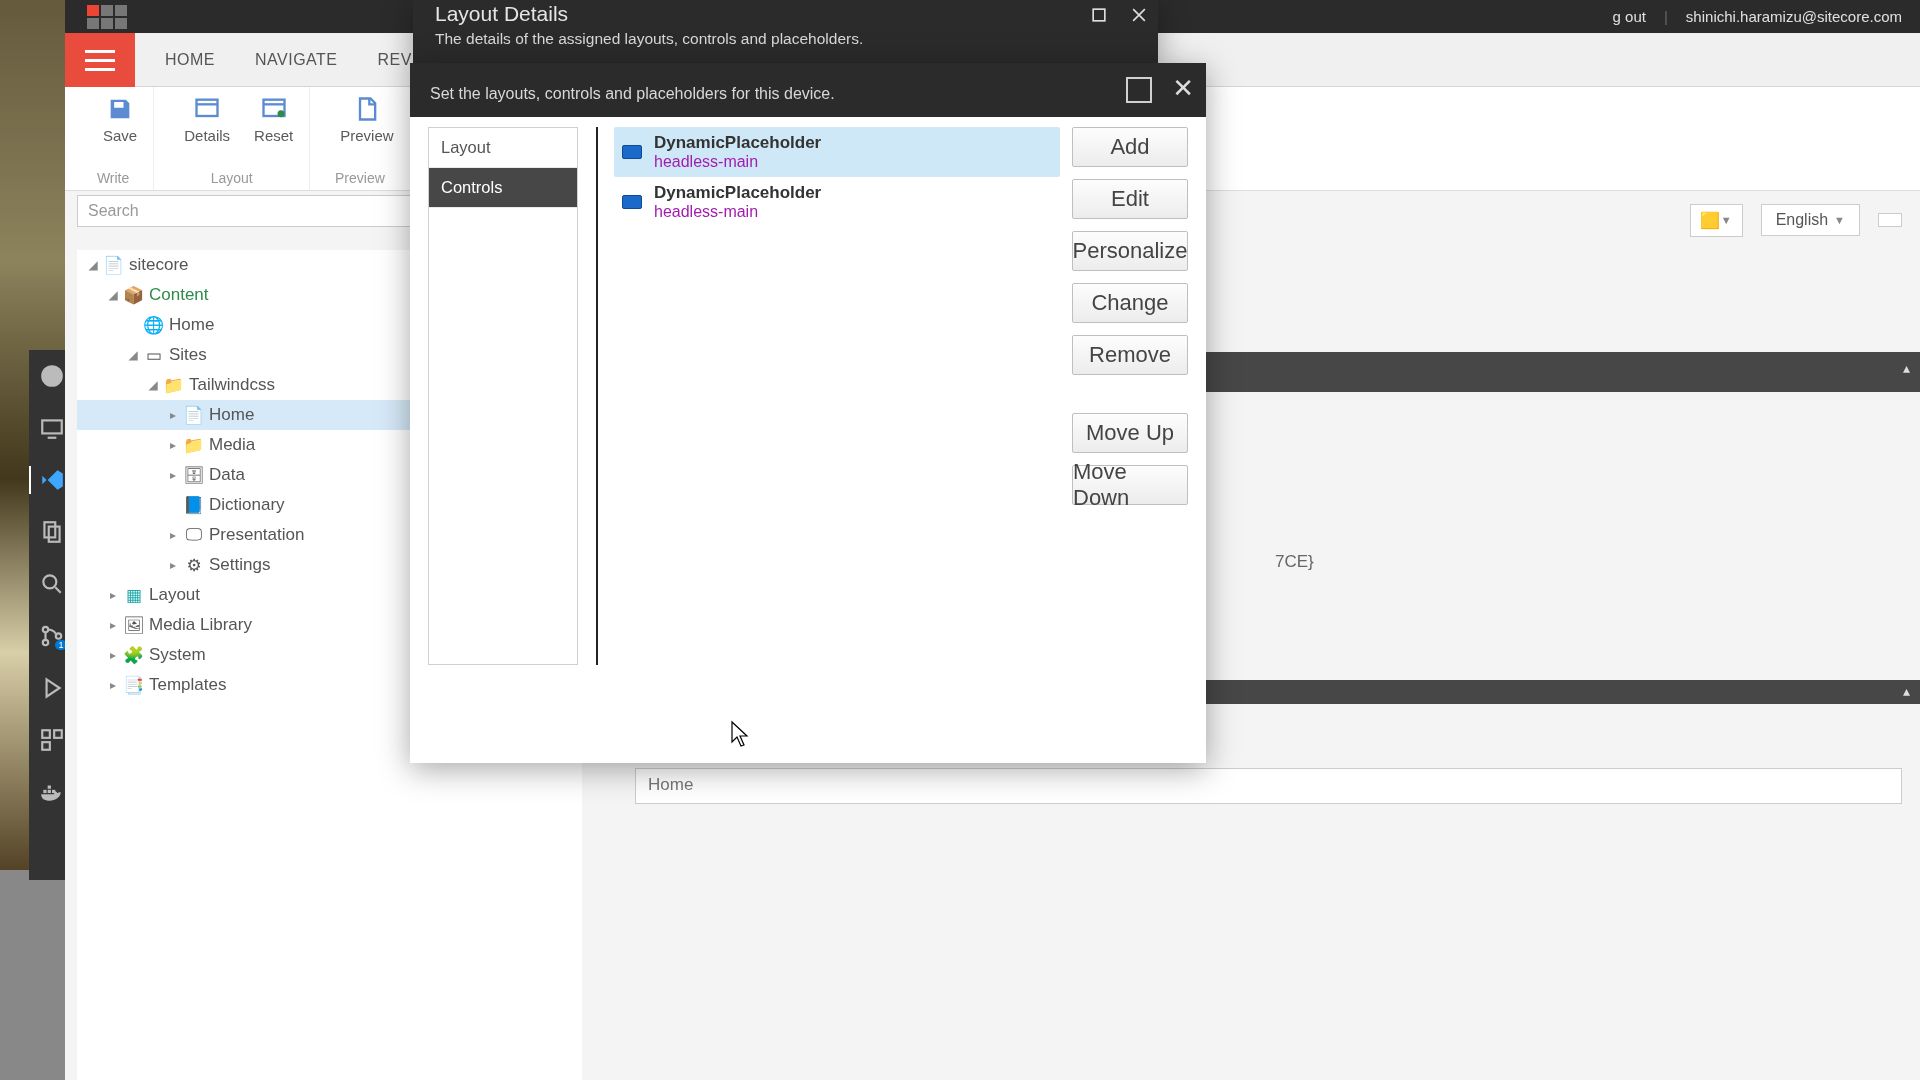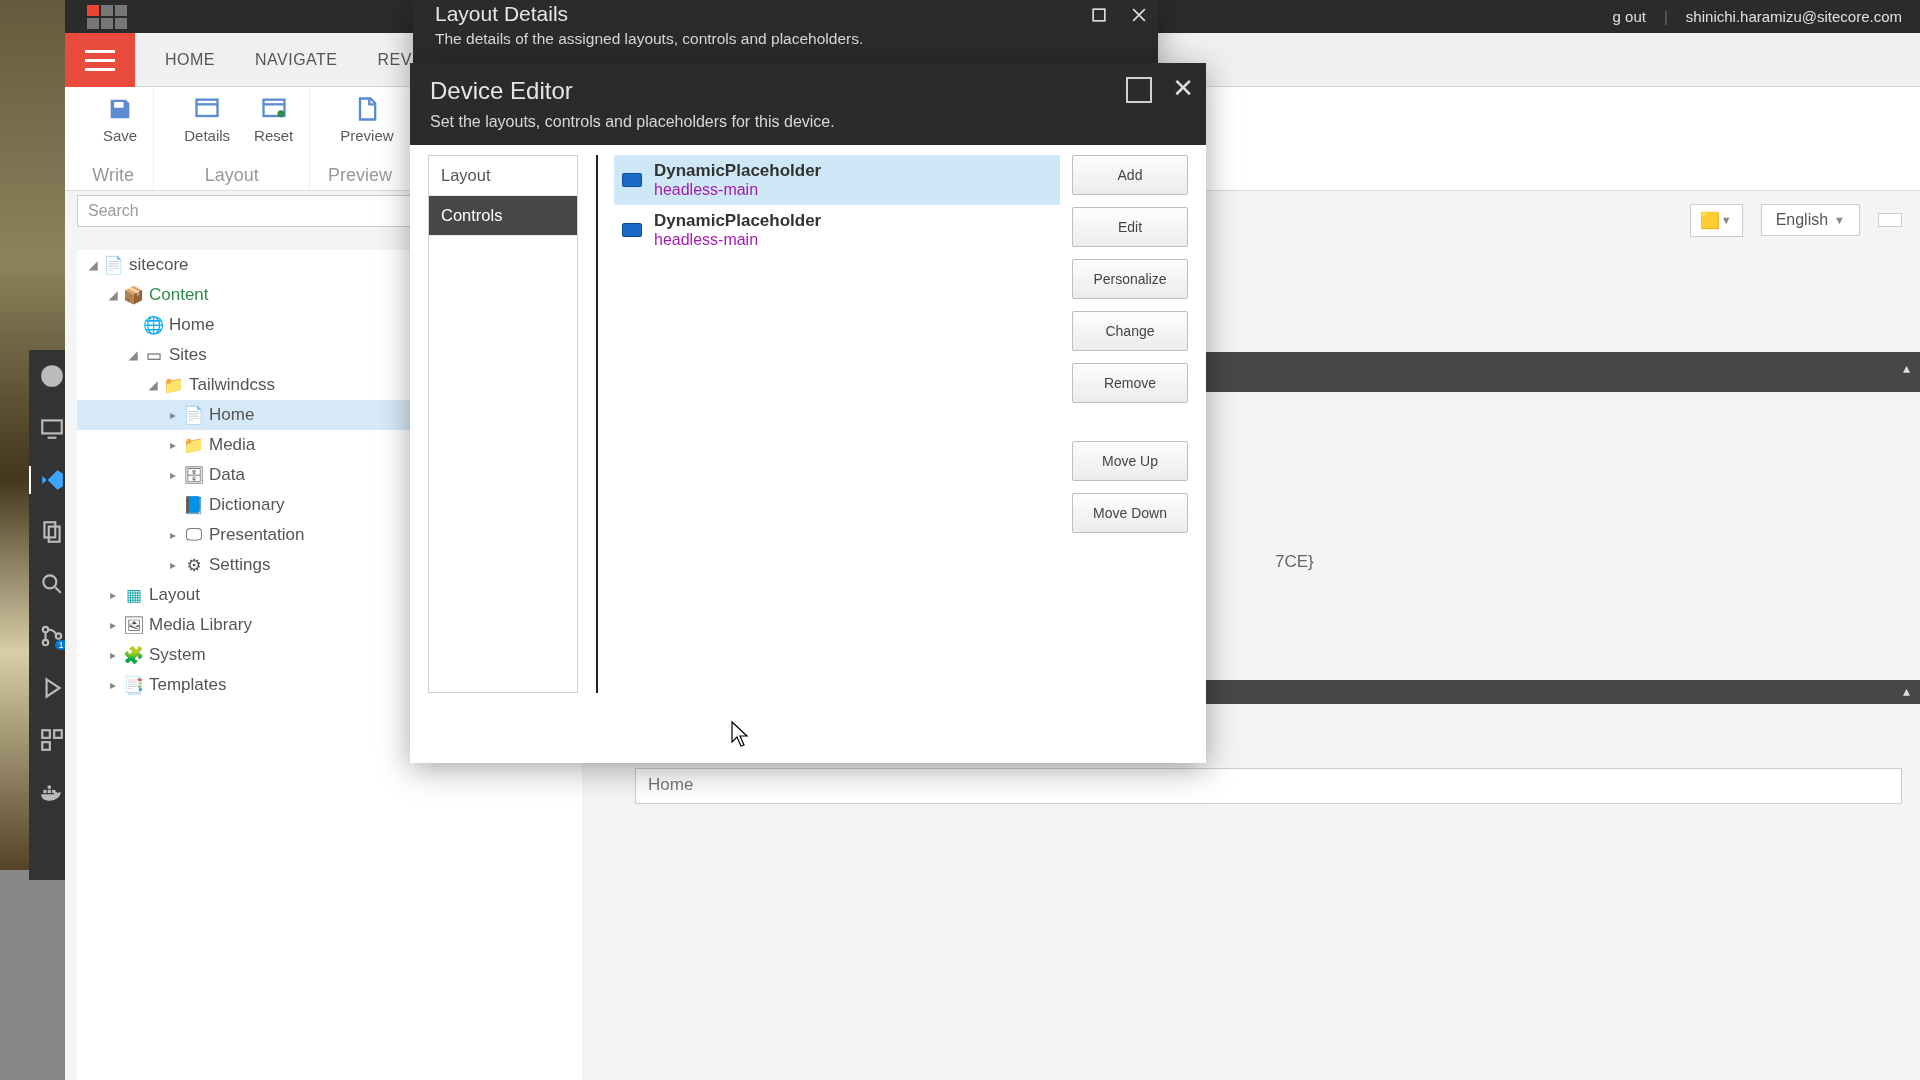--- a/index.html
+++ b/index.html
@@ -68,21 +68,21 @@
 }
 
 .ribbon-groups {
   height:104px; background:#fff; border-bottom:1px solid #ddd;
   display:flex; align-items:stretch; padding-left:8px;
 }
 .rgroup { display:flex; flex-direction:column; justify-content:space-between; padding:8px 16px 4px; border-right:1px solid #eee; }
 .ritems { display:flex; gap:24px; justify-content:center;margin-left:14px; }
 .ritem { display:flex; flex-direction:column; align-items:center; gap:4px; color:#5a5a5a; font-size:15px; cursor:pointer; }
 .ritem svg { width:28px; height:28px; color:#5b8bd0; }
-.rlabel { text-align:center; color:#999; font-size:18px; margin-top:4px; }
+.rlabel { text-align:center; color:#999; font-size:14px; margin-top:4px; }
 
 
 .search {
   position:absolute; left:12px; top:195px; width:450px; height:32px;
   border:1px solid #ccc; background:#fff; display:flex; align-items:center; padding:0 10px;
   color:#999; font-size:16px;
 }
 
 
 .tree {
@@ -148,21 +148,21 @@
 .row { display:flex; align-items:center; gap:12px; padding:6px 8px; border-radius:2px; }
 .row.sel { background:#cfe8f7; }
 .row .icn { width:20px; height:14px; background:#1b6ac9; border:1px solid #0d4a93; border-radius:2px; position:relative; }
 .row .txts { display:flex; flex-direction:column; }
 .row .name { font-size:17px; font-weight:600; color:#333; }
 .row .ph { font-size:16px; color:#a21caf; }
 
 .btns { width:116px; margin:10px 18px 0 12px; display:flex; flex-direction:column; gap:12px; }
 .btns .b {
   height:40px; border:1px solid #bfbfbf; background:linear-gradient(#fdfdfd,#ececec);
-  color:#444; font-size:14px; display:flex; align-items:center; justify-content:center;
+  color:#444; font-size:22px; display:flex; align-items:center; justify-content:center;
   cursor:pointer; border-radius:2px;
 }
 .btns .gap { height:14px; }
 
 .modal2 .ftr {
   height:64px; border-top:1px solid #ddd;
   display:flex; align-items:center; justify-content:flex-end; gap:14px; padding-right:18px;
   background:linear-gradient(#fafafa,#efefef);
 }
 .ftr .fb { width:88px; height:40px; border:1px solid #bfbfbf; border-radius:2px;
@@ -430,21 +430,20 @@
     </div>
   <div class="close">
       <svg viewBox="0 0 24 24" stroke="currentColor" stroke-width="2">
         <path d="M5 5l14 14M19 5L5 19"></path>
       </svg>
     </div>
 </div>
 
 <div class="modal2 modal-shadow">
   <div class="hdr">
-    <div class="t">Device Editor</div>
     <div class="s">Set the layouts, controls and placeholders for this device.</div>
     <div class="winbtn"></div>
     <div class="close">✕</div>
   </div>
   <div class="body">
     <div class="side">
       <div class="sitem">Layout</div>
       <div class="sitem active">Controls</div>
     </div>
     <div class="list">

